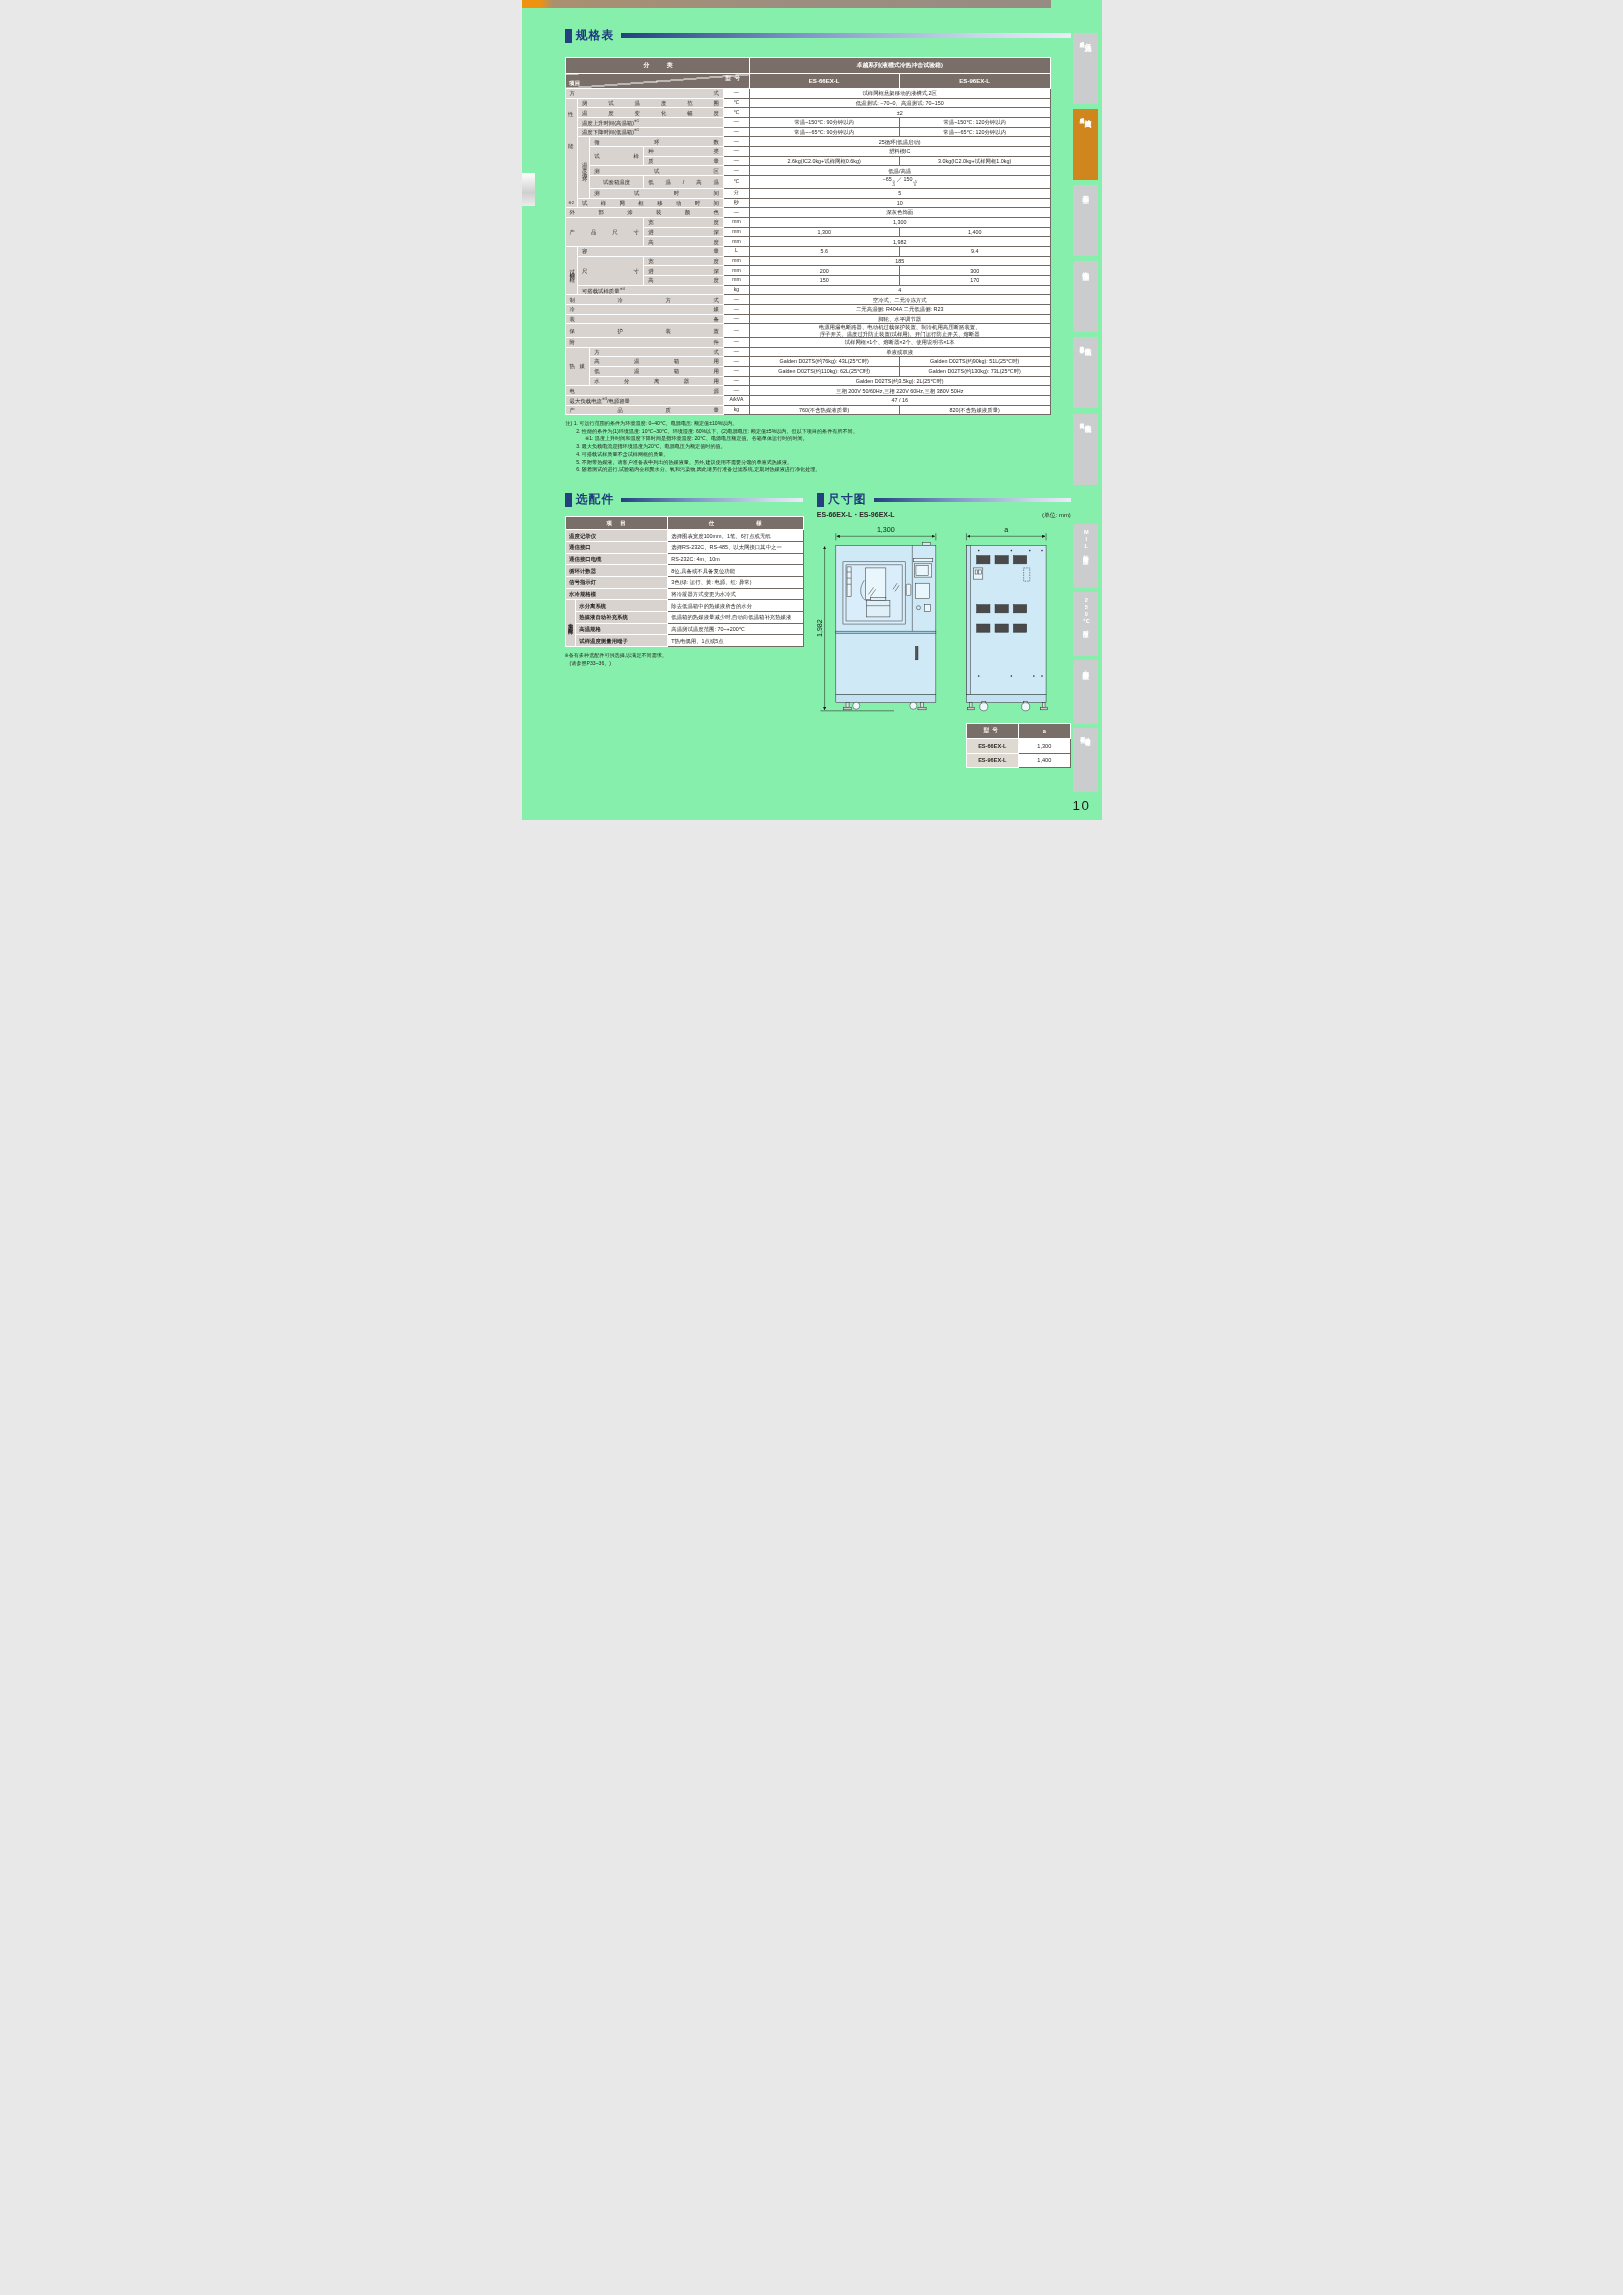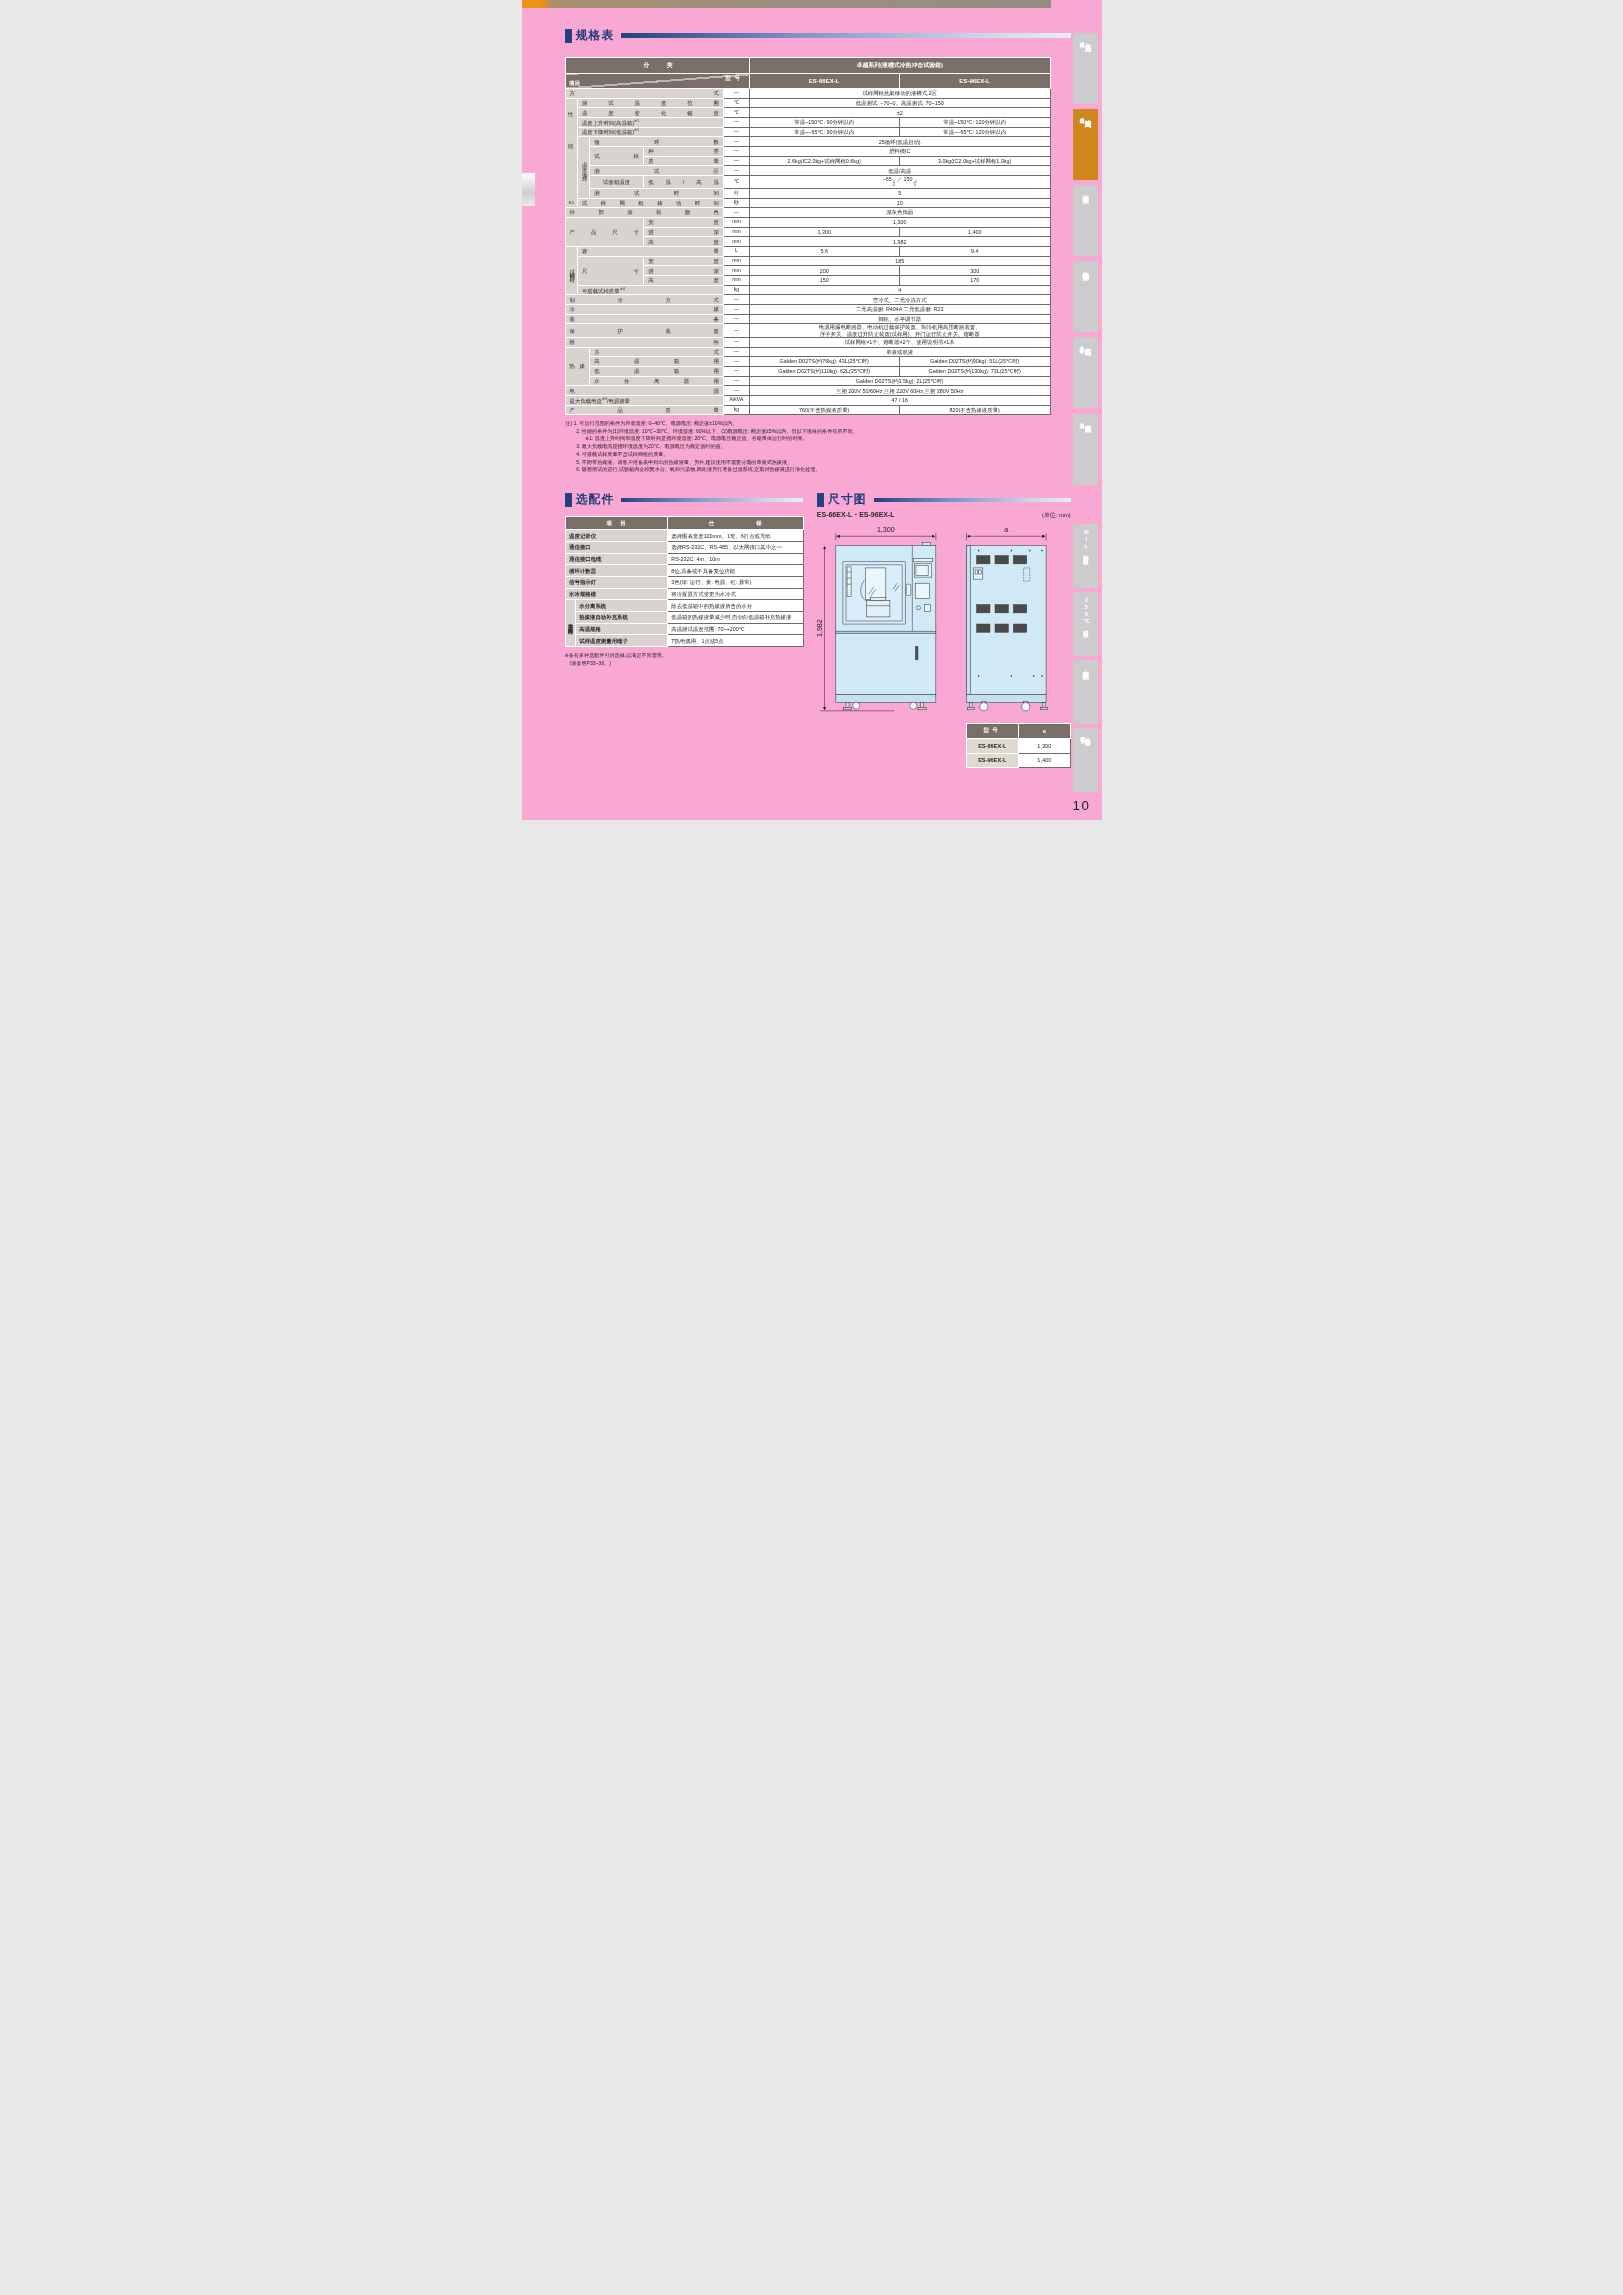--- a/index.html
+++ b/index.html
@@ -1,16 +1,16 @@
 <!DOCTYPE html>
 <html style="font-size:8.2px"><head>
 <meta charset="utf-8">
 <style>
   html,body{margin:0;padding:0;background:#e8e8e8;}
-  .page{position:relative;width:580px;height:820px;background:#f9a8d4;margin:0 auto;
+  .page{position:relative;width:580px;height:820px;background:#86efac;margin:0 auto;
         font-family:"Liberation Sans","DejaVu Sans",sans-serif;color:#2b2826;overflow:hidden;}
   .topbar{position:absolute;left:0;top:0;width:529px;height:7.7px;
     background:linear-gradient(90deg,#ee9212 0px,#ee9212 18.4px,#aa9070 31px,#9d8e7e 45%,#978c83 100%);}
   .lband{position:absolute;left:0;top:173px;width:13.3px;height:33px;
     background:linear-gradient(180deg,#ffffff,#cfcfcf 60%,#ececec);}
   .main{position:absolute;left:43px;top:28px;width:506px;}
   
   .stitle{display:flex;align-items:center;height:15.3px;}
   .stitle .sq{width:7.7px;height:14px;background:#24407f;margin-right:3.6px;flex:none;}
   .stitle .txt{font-size:11.8px;font-weight:bold;color:#1e3b7c;letter-spacing:1px;white-space:nowrap;}

